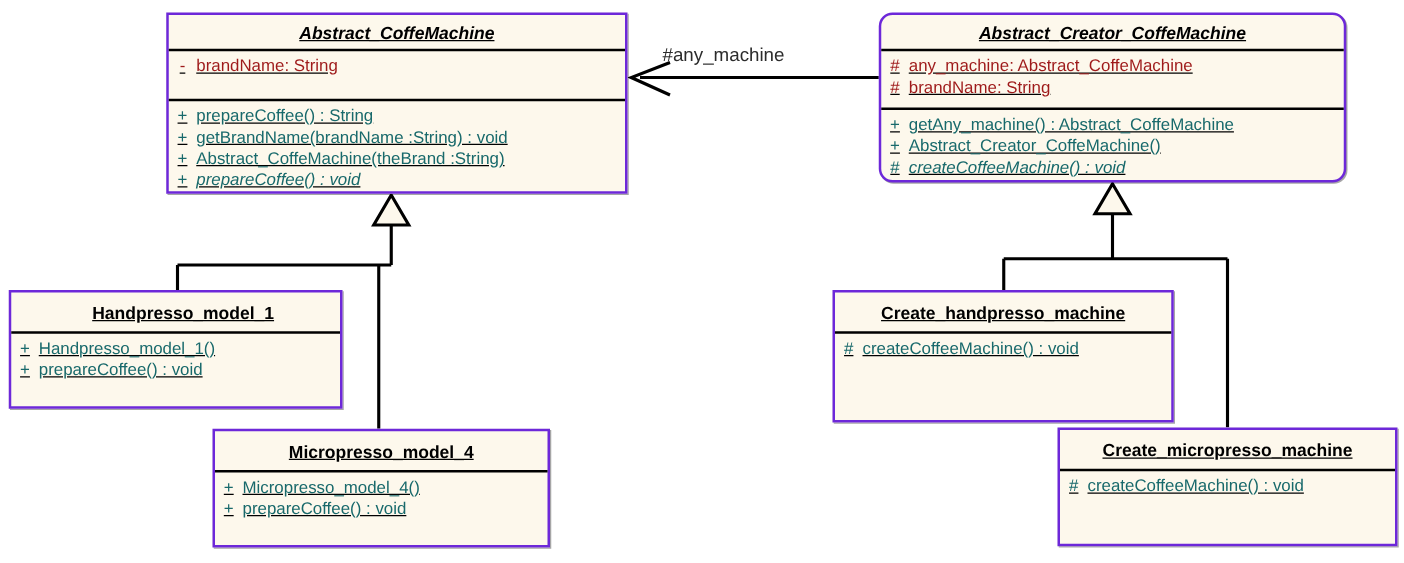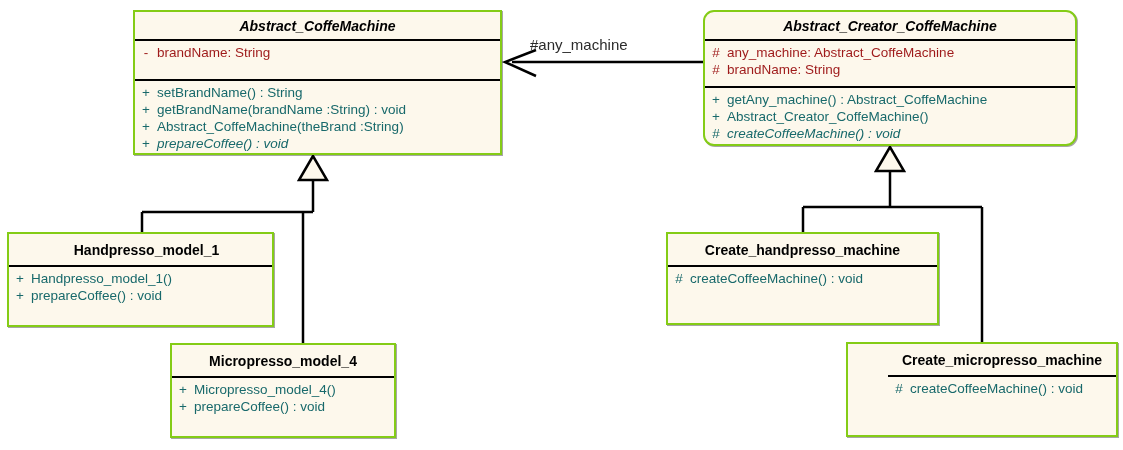--- a/index.html
+++ b/index.html
@@ -19,23 +19,24 @@
     position: absolute;
     left: 0;
     top: 0;
     width: 1123px;
     height: 450px;
     pointer-events: none;
   }
   .uml-class {
     position: absolute;
     background: #fdf8ec;
-    border: 2px solid #84cc16;
+    border: 2px solid #6d28d9;
     box-sizing: border-box;
     box-shadow: 1px 1px 0 rgba(0,0,0,0.35);
+    text-decoration: underline;
   }
   .cls-name {
     text-align: center;
     font-size: 14px;
     font-weight: bold;
     color: #000000;
     box-sizing: border-box;
     display: flex;
     align-items: center;
     justify-content: center;
@@ -103,21 +104,21 @@
     <div class="cls-name abstract" style="height:27px;">Abstract_CoffeMachine</div>
     <div class="compartment" style="height:40px;">
       <div class="member attr">
         <span class="vis">-</span>
         <span class="mtext">brandName:  String</span>
       </div>
     </div>
     <div class="compartment" style="height:74px;">
       <div class="member meth">
         <span class="vis">+</span>
-        <span class="mtext">setBrandName() : String</span>
+        <span class="mtext">prepareCoffee() : String</span>
       </div>
       <div class="member meth">
         <span class="vis">+</span>
         <span class="mtext">getBrandName(brandName :String) : void</span>
       </div>
       <div class="member meth">
         <span class="vis">+</span>
         <span class="mtext">Abstract_CoffeMachine(theBrand :String)</span>
       </div>
       <div class="member meth abstract-m">
@@ -162,45 +163,45 @@
         <span class="vis">+</span>
         <span class="mtext">Handpresso_model_1()</span>
       </div>
       <div class="member meth">
         <span class="vis">+</span>
         <span class="mtext">prepareCoffee() : void</span>
       </div>
     </div>
   </div>
 
-  <div class="uml-class" style="left:170px; top:343px; width:226px; height:95px;">
+  <div class="uml-class" style="left:170px; top:343px; width:270px; height:95px;">
     <div class="cls-name" style="height:31px;">Micropresso_model_4</div>
     <div class="compartment" style="height:60px;">
       <div class="member meth">
         <span class="vis">+</span>
         <span class="mtext">Micropresso_model_4()</span>
       </div>
       <div class="member meth">
         <span class="vis">+</span>
         <span class="mtext">prepareCoffee() : void</span>
       </div>
     </div>
   </div>
 
-  <div class="uml-class" style="left:666px; top:232px; width:273px; height:93px;">
+  <div class="uml-class" style="left:666px; top:232px; width:273px; height:106px;">
     <div class="cls-name" style="height:31px;">Create_handpresso_machine</div>
     <div class="compartment" style="height:58px;">
       <div class="member meth">
         <span class="vis">#</span>
         <span class="mtext">createCoffeeMachine() : void</span>
       </div>
     </div>
   </div>
 
-  <div class="uml-class" style="left:846px; top:342px; width:272px; height:95px;padding-left:40px;">
+  <div class="uml-class" style="left:846px; top:342px; width:272px; height:95px;">
     <div class="cls-name" style="height:31px;">Create_micropresso_machine</div>
     <div class="compartment" style="height:60px;">
       <div class="member meth">
         <span class="vis">#</span>
         <span class="mtext">createCoffeeMachine() : void</span>
       </div>
     </div>
   </div>
 
   <div class="edge-label" style="left:530px; top:36px;">#any_machine</div>

